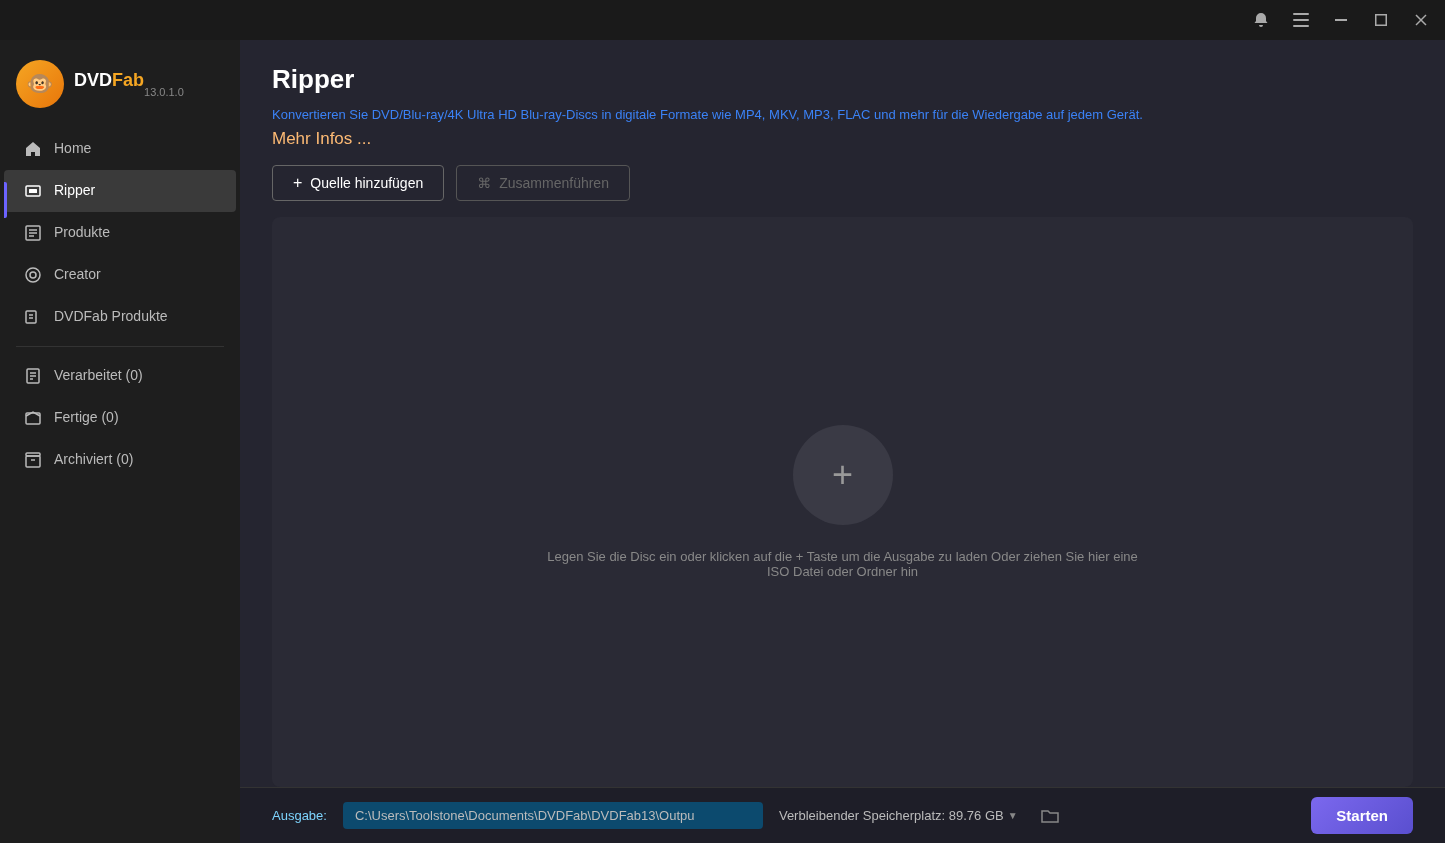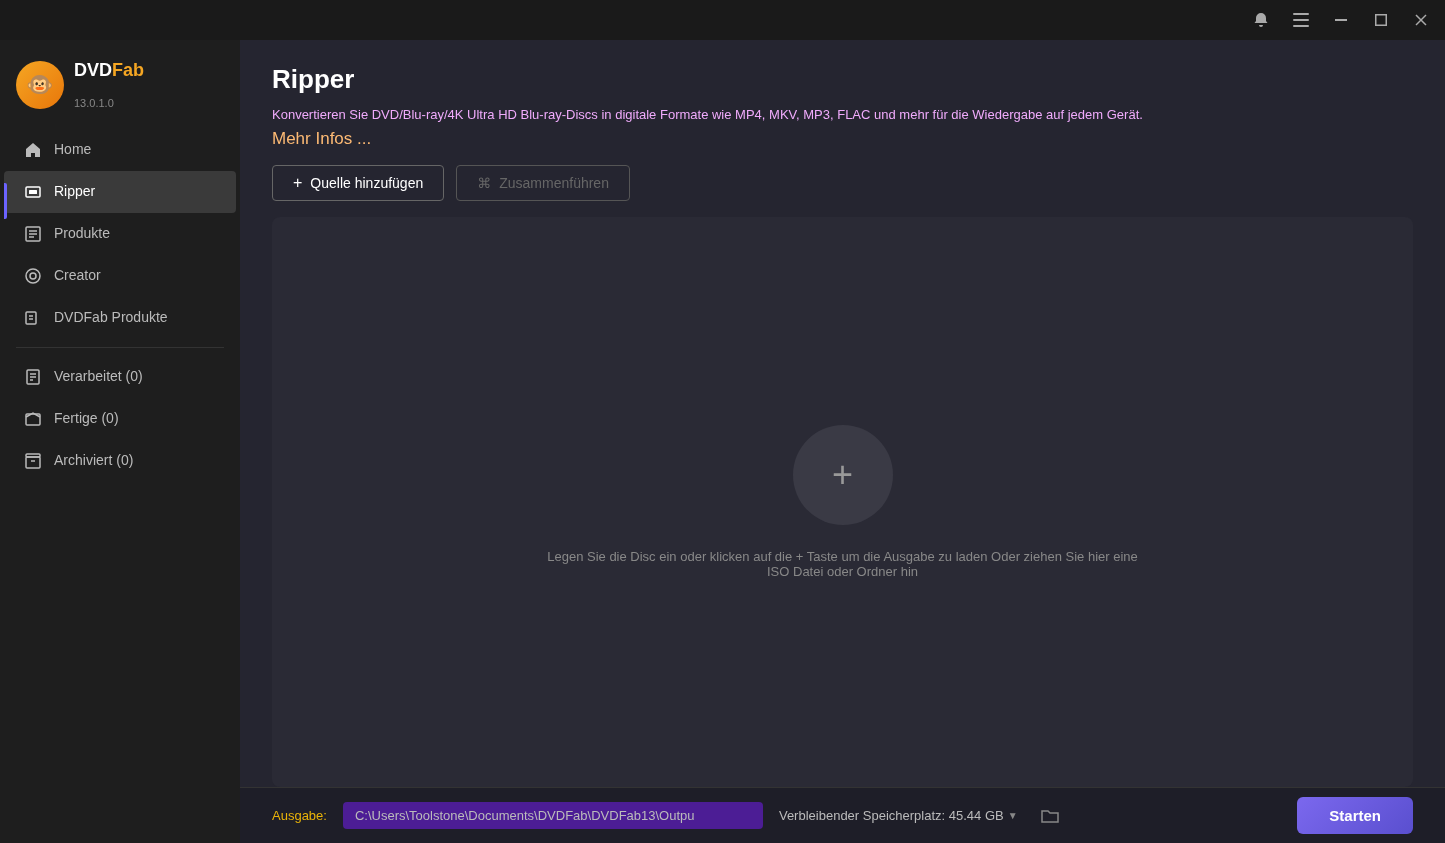--- a/index.html
+++ b/index.html
@@ -56,21 +56,20 @@
       background: linear-gradient(135deg, #f5a623, #e8760a);
       display: flex;
       align-items: center;
       justify-content: center;
       font-size: 22px;
       overflow: hidden;
       flex-shrink: 0;
     }
     .logo-text {
       display: flex;
-      flex-direction: column;
     }
     .logo-name {
       font-size: 18px;
       font-weight: bold;
       color: #fff;
     }
     .logo-name span { color: #f5a623; }
     .logo-version {
       font-size: 11px;
       color: #888;
@@ -136,21 +135,21 @@
 
     .page-title {
       font-size: 26px;
       font-weight: 600;
       color: #fff;
       margin-bottom: 10px;
     }
 
     .page-description {
       font-size: 13px;
-      color: #f0abfc;
+      color: #3b82f6;
       line-height: 1.5;
       margin-bottom: 4px;
     }
 
     .page-link {
       color: #fdba74;
       font-size: 17px;
       text-decoration: none;
       cursor: pointer;
     }
@@ -234,28 +233,28 @@
       display: flex;
       align-items: center;
       padding: 0 32px;
       gap: 16px;
       flex-shrink: 0;
       border-top: 1px solid #333;
     }
 
     .output-label {
       font-size: 13px;
-      color: #eab308;
+      color: #7dd3fc;
       flex-shrink: 0;
     }
 
     .output-path {
       font-size: 13px;
       color: #bbb;
-      background: #4c1d95;
+      background: #0c4a6e;
       padding: 6px 12px;
       border-radius: 4px;
       flex: 1;
       max-width: 420px;
       white-space: nowrap;
       overflow: hidden;
       text-overflow: ellipsis;
     }
 
     .storage-info {
@@ -279,21 +278,21 @@
       border: none;
       cursor: pointer;
       display: flex;
       align-items: center;
       justify-content: center;
       color: #888;
       font-size: 16px;
     }
 
     .btn-start {
-      padding: 10px 32px;
+      padding: 10px 25px;
       background: linear-gradient(135deg, #7b68ee, #5a4fcf);
       border: none;
       border-radius: 6px;
       color: #fff;
       font-size: 15px;
       font-weight: 600;
       cursor: pointer;
       margin-left: auto;
       text-align: center;
     }
@@ -469,21 +468,21 @@
       <div class="drop-circle">
         <span class="drop-plus">+</span>
       </div>
       <p class="drop-hint">Legen Sie die Disc ein oder klicken auf die + Taste um die Ausgabe zu laden Oder ziehen Sie hier eine ISO Datei oder Ordner hin</p>
     </div>
 
     <div class="bottom-bar">
       <span class="output-label">Ausgabe:</span>
       <span class="output-path">C:\Users\Toolstone\Documents\DVDFab\DVDFab13\Outpu</span>
       <div class="storage-info">
-        <span>Verbleibender Speicherplatz: 45.44 GB</span>
+        <span>Verbleibender Speicherplatz: 89.76 GB</span>
         <span class="storage-arrow">▼</span>
       </div>
       <button class="btn-folder">
         <svg width="18" height="16" viewBox="0 0 18 16" fill="none" stroke="#888" stroke-width="1.5">
           <path d="M1 3h6l2 2h8v9H1V3z"></path>
         </svg>
       </button>
       <button class="btn-start">Starten</button>
     </div>
   </div>

